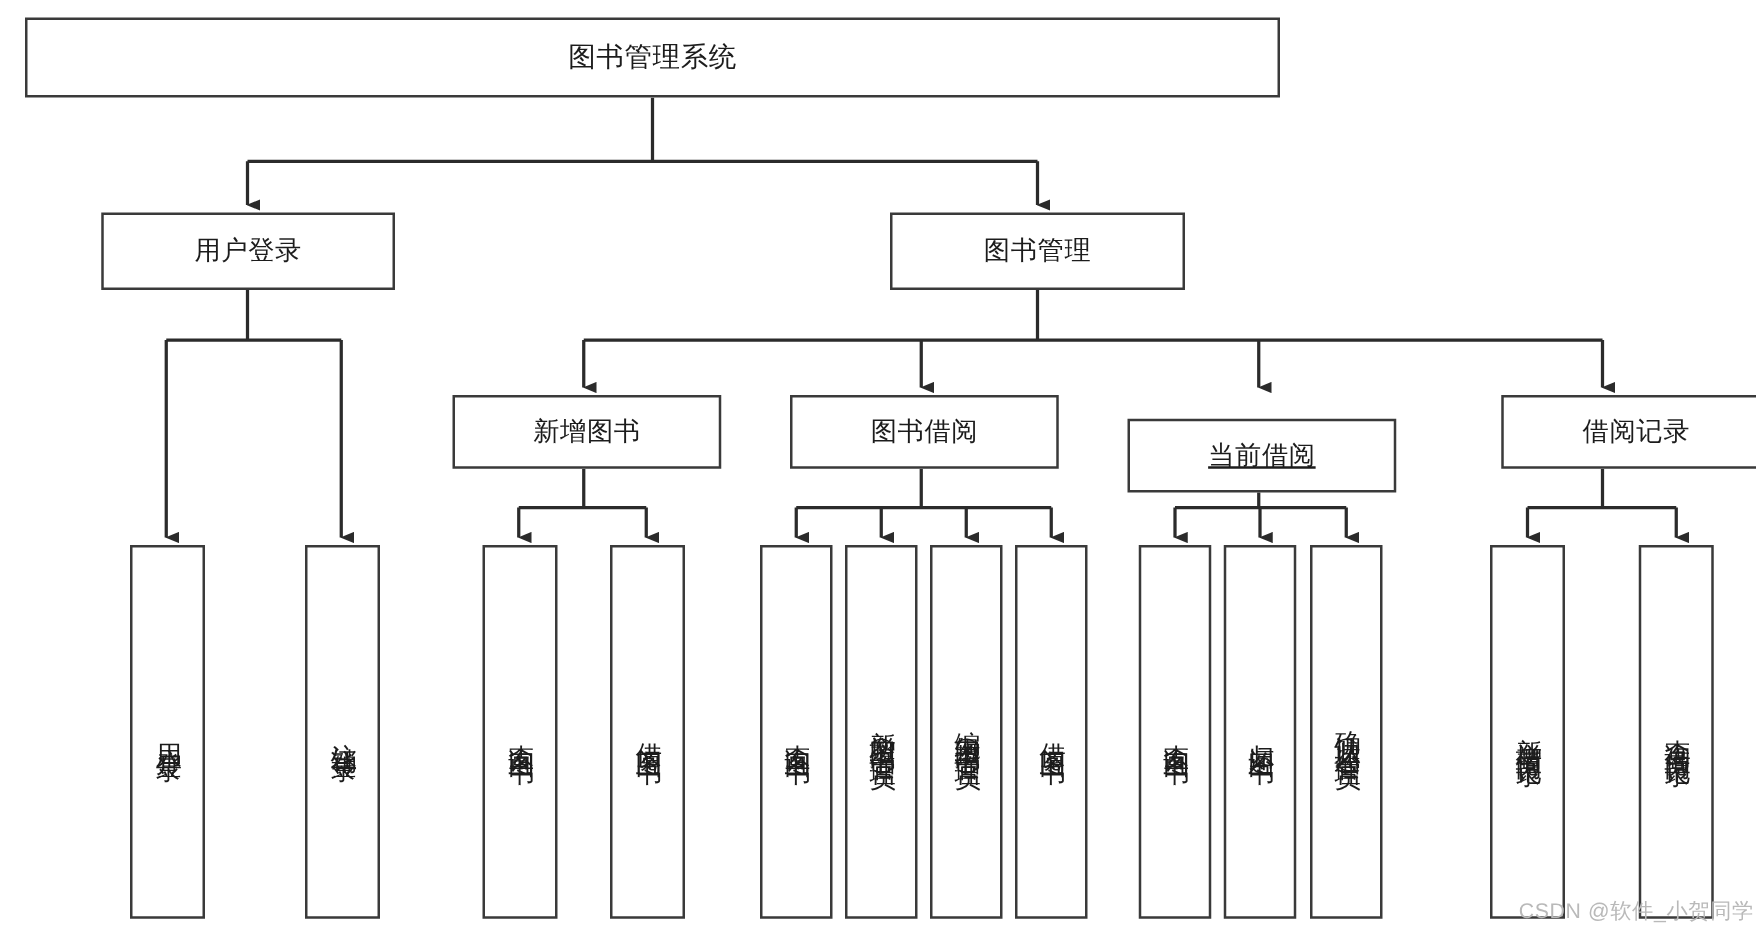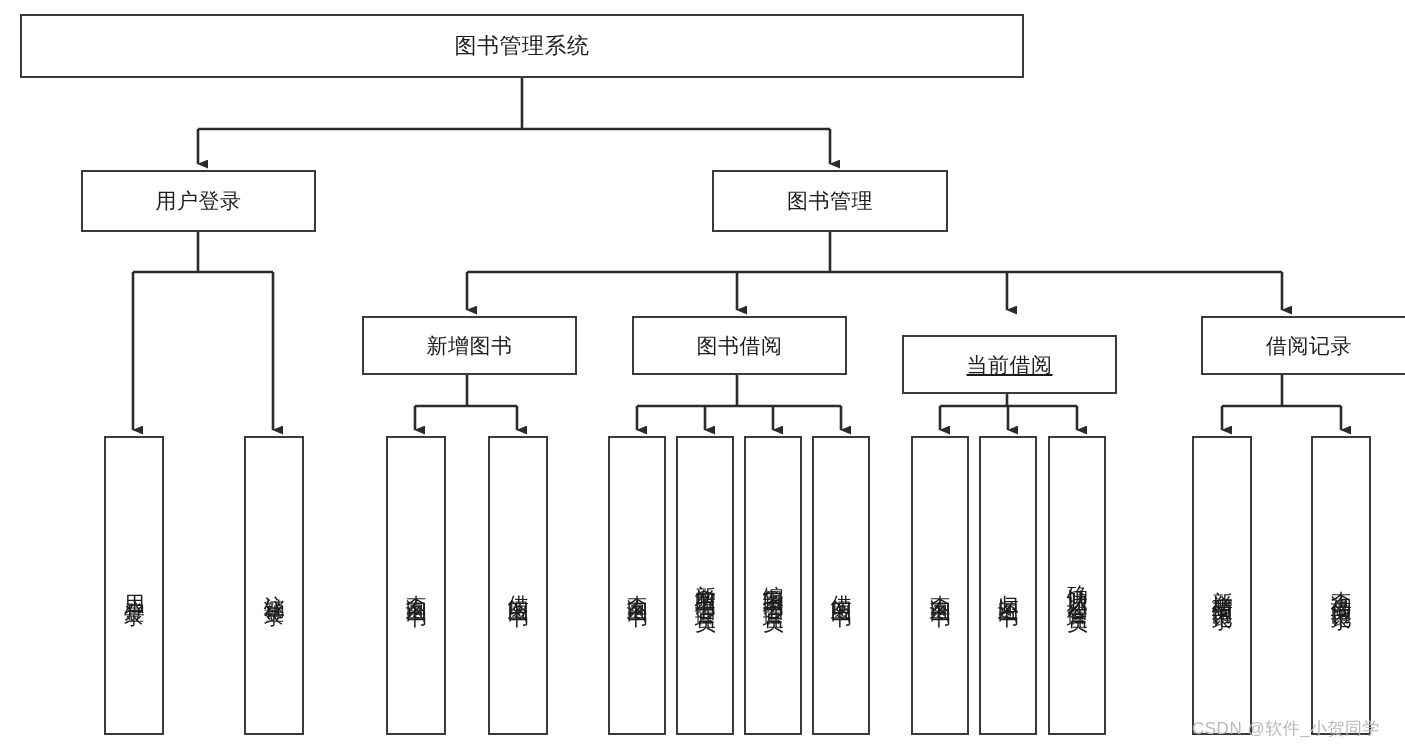--- a/index.html
+++ b/index.html
@@ -205,15 +205,15 @@
   </div>
 
   <div class="node vert" style="left:1192px; top:436px; width:60px; height:299px;">
     <span class="node-label">新增借阅记录</span>
   </div>
 
   <div class="node vert" style="left:1311px; top:436px; width:60px; height:299px;">
     <span class="node-label">查询借阅记录</span>
   </div>
 
-  <div class="watermark" style="left:1192px; top:717px;">CSDN @软件_小贺同学</div>
+  <div class="watermark" style="left:1192px; top:717px;padding-left:23px;">CSDN @软件_小贺同学</div>
 
 </div>
 
 </body></html>

